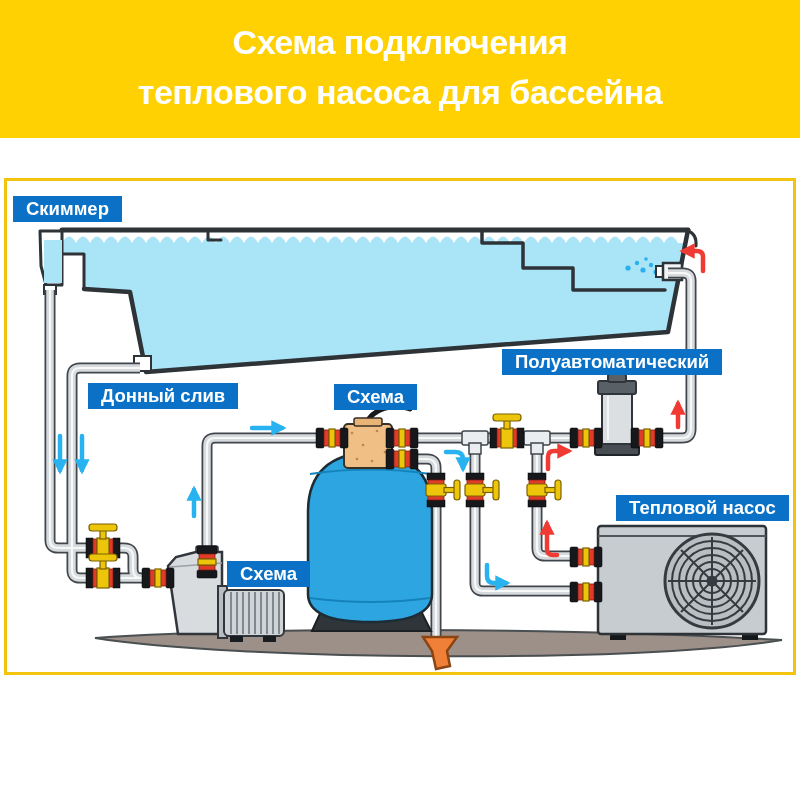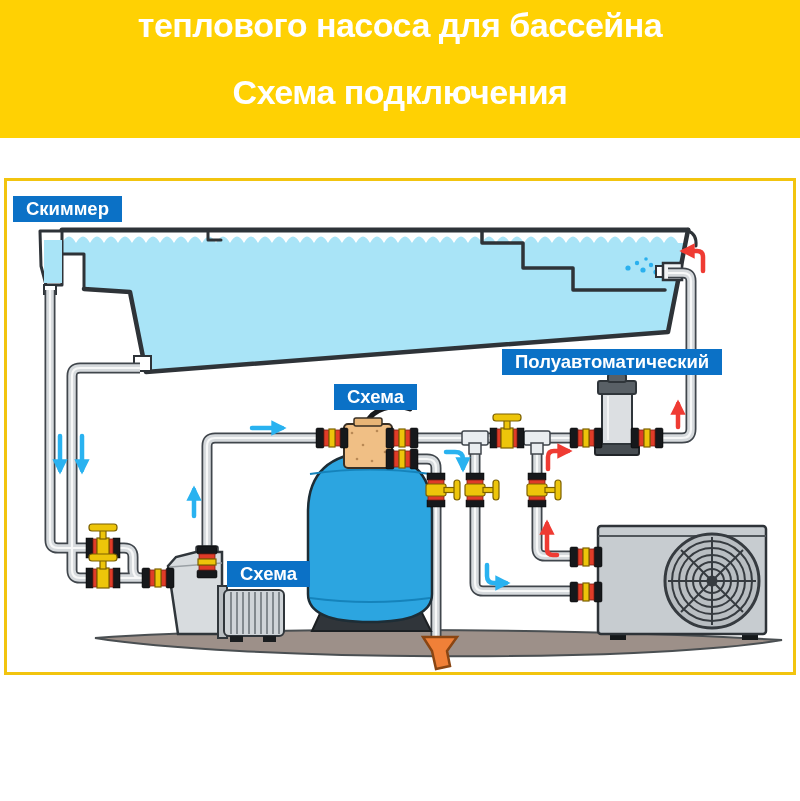--- a/index.html
+++ b/index.html
@@ -33,22 +33,22 @@
   .cold{fill:none;stroke:var(--cold-water-arrow);stroke-width:4.5;stroke-linecap:round;marker-end:url(#mb);}
   .hot{fill:none;stroke:var(--hot-water-arrow);stroke-width:4.5;stroke-linecap:round;marker-end:url(#mr);}
   .mbf{fill:var(--cold-water-arrow);} .mrf{fill:var(--hot-water-arrow);}
 </style>
 </head>
 <body>
 
 <div class="page">
 
   <div class="banner">
+    <div class="t t1">Схема подключения</div>
     <div class="t t2">теплового насоса для бассейна</div>
-    <div class="t t1">Схема подключения</div>
   </div>
 
   <div class="frame"></div>
 
   <svg class="diagram" viewBox="0 0 800 801">
     <defs>
       <marker id="mb" viewBox="0 0 10 10" refX="7" refY="5" markerWidth="3.4" markerHeight="3.4" orient="auto-start-reverse">
         <path d="M0,0L10,5L0,10z" class="mbf"></path>
       </marker>
       <marker id="mr" viewBox="0 0 10 10" refX="7" refY="5" markerWidth="3.4" markerHeight="3.4" orient="auto-start-reverse">
@@ -224,17 +224,19 @@
     </g>
     <g>
       <path class="hot" d="M703,271 V257 Q703,251 697,251 H684"></path>
       <path class="hot" d="M678,427 V404"></path>
       <path class="hot" d="M548,469 V457 Q548,451 554,451 H568"></path>
       <path class="hot" d="M557,555 H553 Q547,555 547,549 V524"></path>
     </g>
   </svg>
 
   <div class="chip" style="left:13px;top:196px">Скиммер</div>
+  <div class="chip" style="left:88px;top:383px">Донный слив</div>
   <div class="chip" style="left:334px;top:384px">Схема</div>
   <div class="chip" style="left:502px;top:349px">Полуавтоматический</div>
   <div class="chip" style="left:227px;top:561px">Схема</div>
+  <div class="chip" style="left:616px;top:495px">Тепловой насос</div>
 
 </div>
 
 </body></html>

